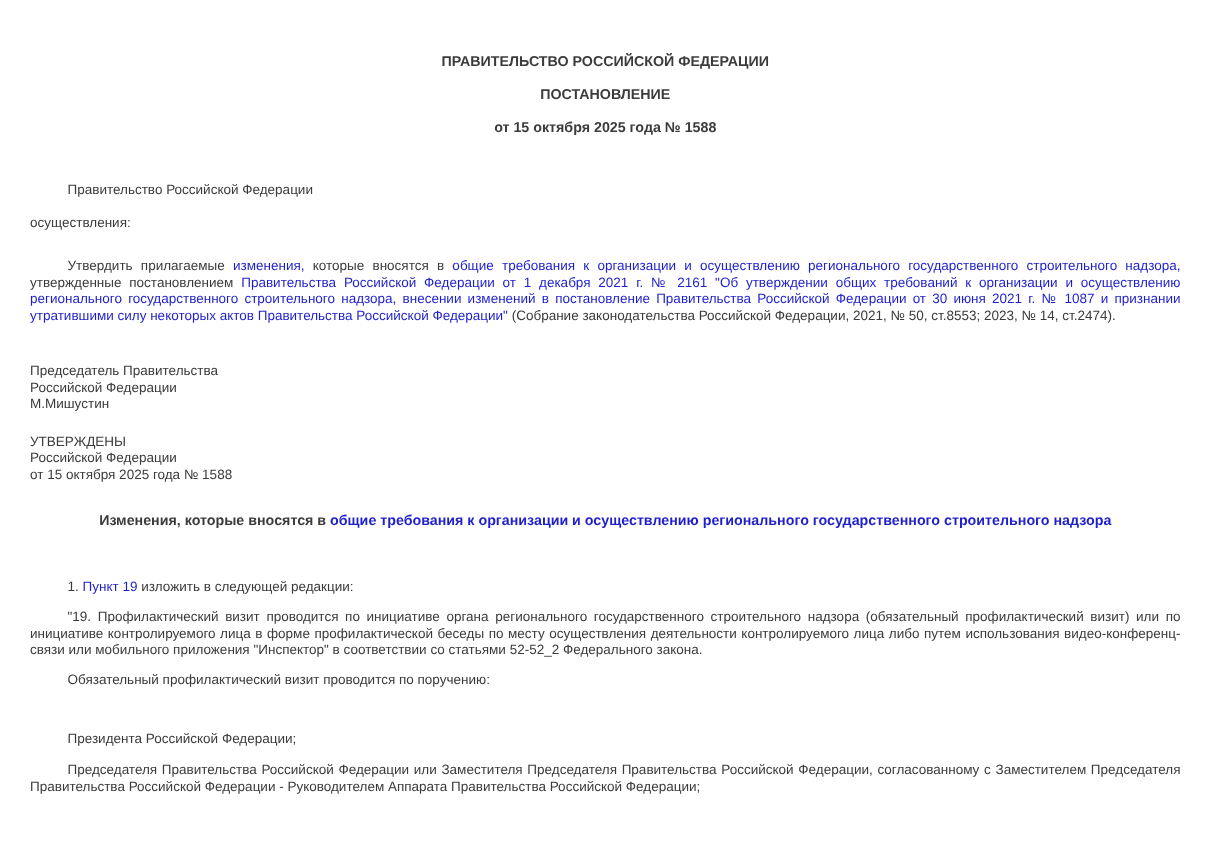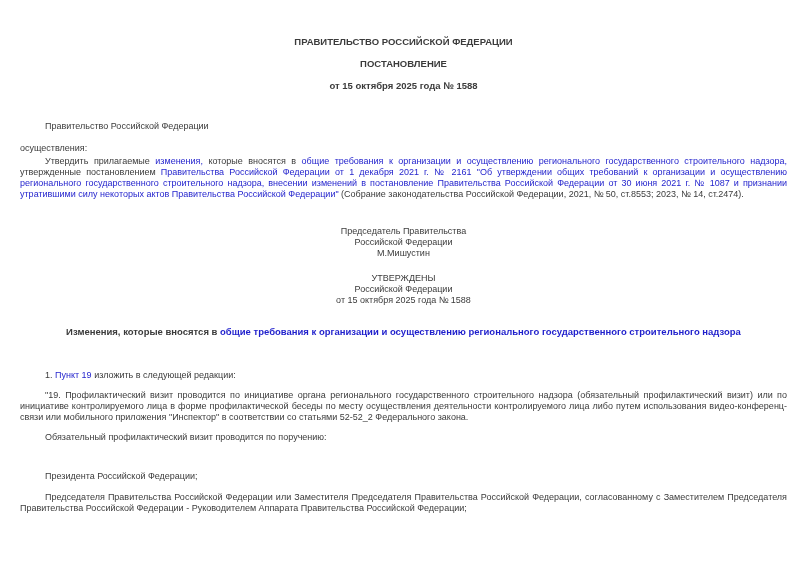--- a/index.html
+++ b/index.html
@@ -16,30 +16,30 @@
   }
   .page {
     box-sizing: border-box;
     width: 807px;
     height: 417px;
     padding: 36px 20px 0 20px;
     font-size: 9px;
     line-height: 11px;
   }
   .center { text-align: center; }
-  .right  { text-align: center; }
+  .right  { text-align: left; }
   .bold   { font-weight: bold; }
   .just   { text-align: justify; }
   .indent { text-indent: 25px; }
   .link   { color: #1f1fcc; cursor: pointer; text-decoration: none; }
   .hline  { font-size: 9.5px; line-height: 11px; margin-bottom: 11px; }
   .doc-title { font-size: 9.5px; margin-top: 17px; }
   .p-government { margin-top: 30px; }
   .p-resolves   { margin-top: 11px; }
-  .p-approve    { margin-top: 2px; }
+  .p-approve    { margin-top: 18px; }
   .signature-block { margin-top: 26px; line-height: 11px; }
   .approved-block  { margin-top: 14px; line-height: 11px; }
   .section-heading { margin-top: 20px; font-size: 9.5px; }
   .p-item1     { margin-top: 33px; }
   .p-19        { margin-top: 9px; }
   .p-mandatory { margin-top: 9px; }
   .p-president { margin-top: 28px; }
   .p-chairman  { margin-top: 10px; }
 </style>
 </head>

